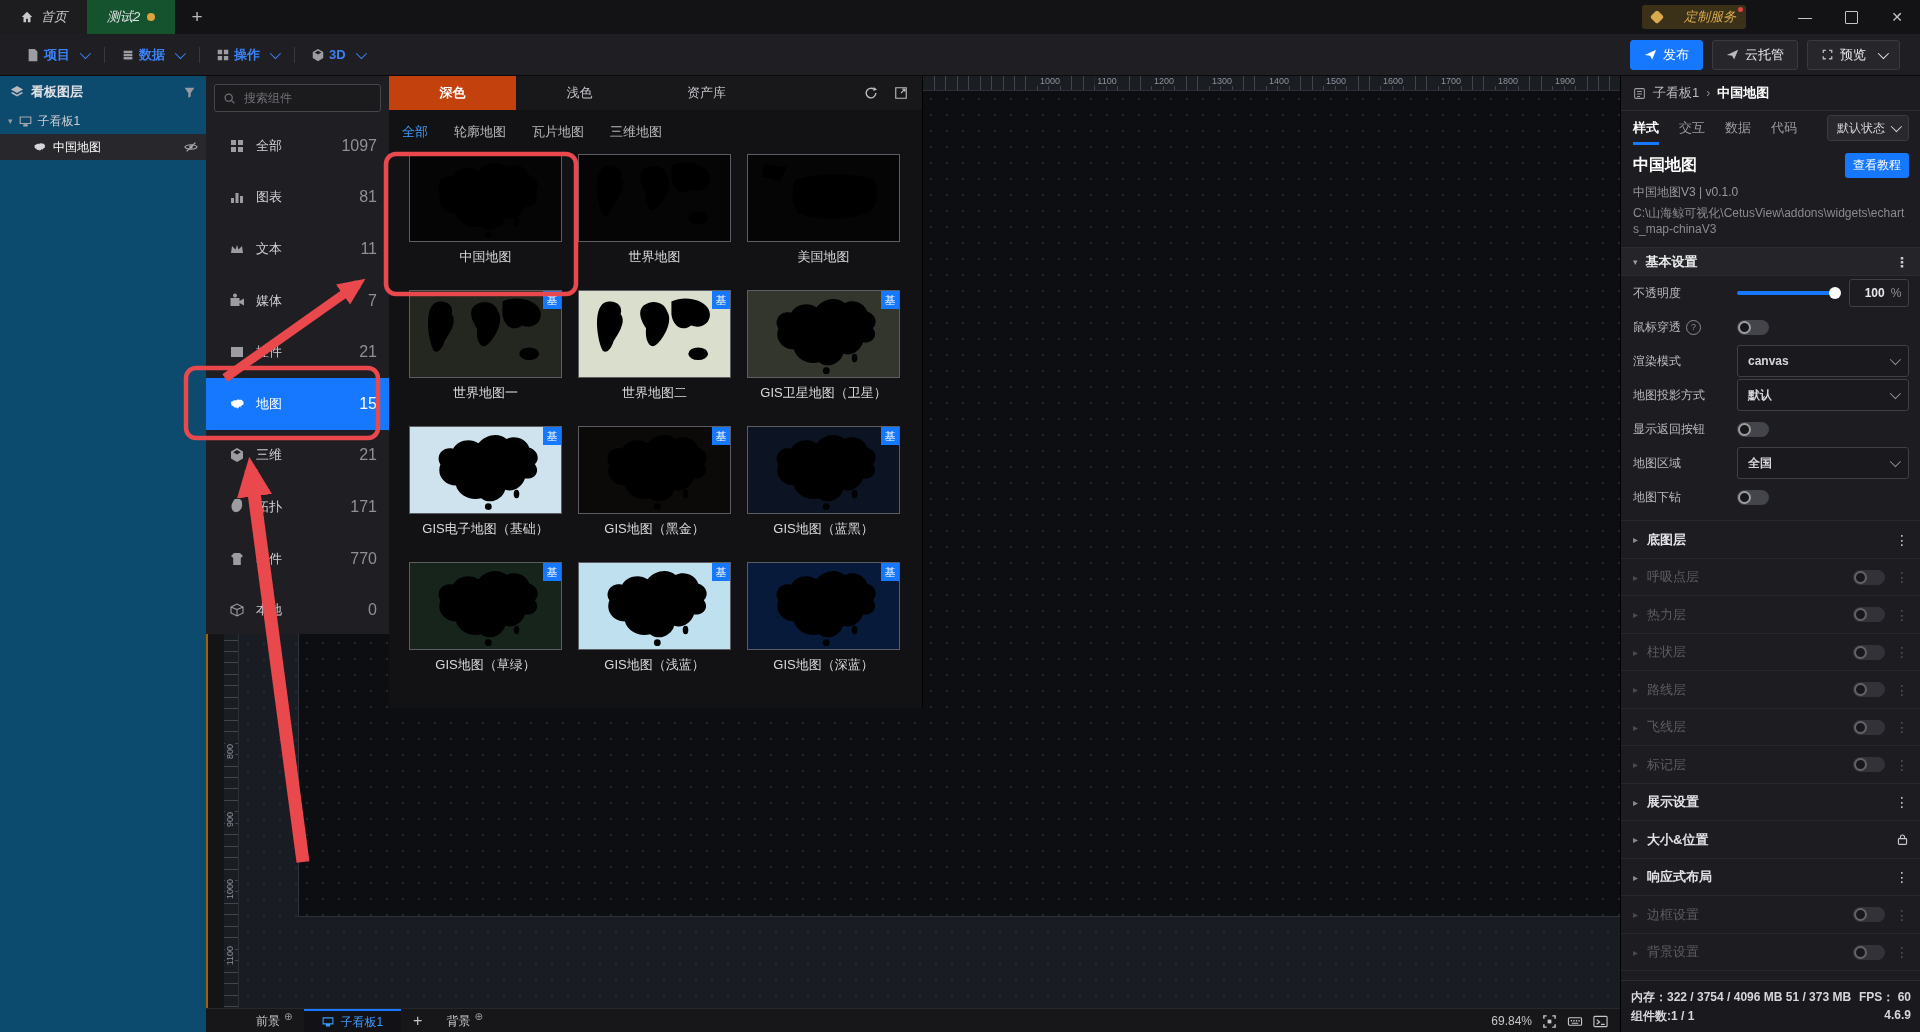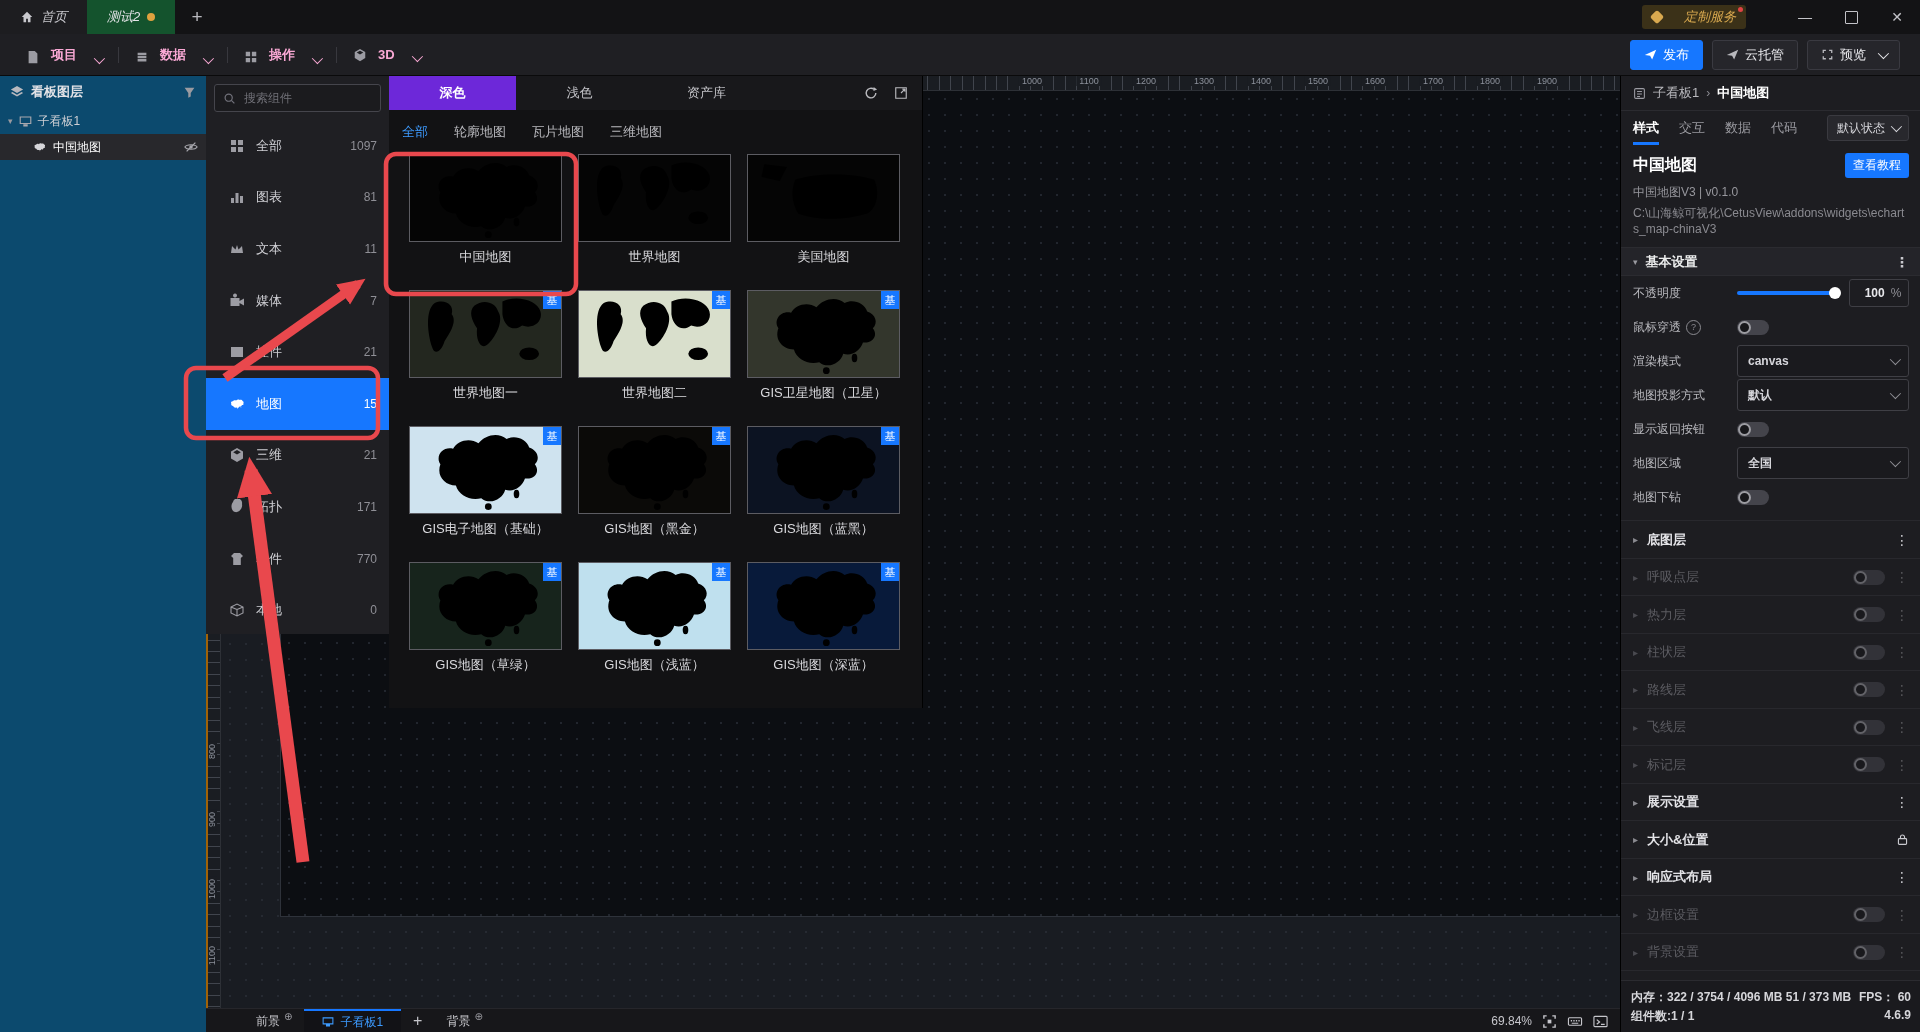--- a/index.html
+++ b/index.html
@@ -20,28 +20,28 @@
   .winright{margin-left:auto;display:flex;align-items:center;}
   .service{display:flex;align-items:center;gap:22px;background:#3b3118;border-radius:3px;
            height:24px;padding:0 10px;color:#d9a94f;font-size:13px;position:relative;margin-right:36px;}
   .service .reddot{position:absolute;top:2px;right:3px;width:5px;height:5px;border-radius:50%;background:#e04444;}
   .diamond{width:10px;height:10px;background:#d9a94f;transform:rotate(45deg);border-radius:2px;}
   .wbtn{width:46px;height:34px;display:flex;align-items:center;justify-content:center;color:#c3c3c8;font-size:14px;}
   .maxbox{width:11px;height:11px;border:1.4px solid #c3c3c8;border-radius:1px;}
   
   .menubar{left:0;top:34px;width:1920px;height:42px;background:#1f1f23;border-bottom:1px solid #0a0a0b;
            display:flex;align-items:center;padding:0 10px;box-sizing:border-box;}
-  .mitem{display:flex;align-items:flex-end;gap:11px;font-size:13px;font-weight:700;color:#f9a8d4;padding:0 16px;}
+  .mitem{display:flex;align-items:center;gap:4px;font-size:13px;font-weight:700;color:#3b82f6;padding:0 16px;}
   .msep{width:1px;height:16px;background:#38383e;}
   .mright{margin-left:auto;display:flex;align-items:center;gap:9px;padding-right:10px;}
   .btn{display:flex;align-items:center;gap:6px;height:28px;padding:0 13px;border-radius:3px;
        font-size:13px;color:#e8e8ec;background:#26262b;border:1px solid #3a3a41;}
   .btn.primary{background:#1677ff;border-color:#1677ff;color:#fff;}
   
-  .canvas{left:206px;top:76px;width:1414px;height:932px;background:#191c22;z-index:1;
+  .canvas{left:224px;top:76px;width:1414px;height:932px;background:#191c22;z-index:1;
           background-image:radial-gradient(#262a32 1px,transparent 1.3px);background-size:16px 16px;}
   .artboard{position:absolute;left:74px;top:14px;width:1340px;height:825px;background:#0c0e12;
             border:1px solid #2e323a;background-image:radial-gradient(#22262e 1px,transparent 1.3px);background-size:16px 16px;}
   .hruler{position:absolute;left:0;top:0;width:1414px;height:14px;background:#1a1d22;border-bottom:1px solid #2d3036;
           background-image:repeating-linear-gradient(to right,#41454d 0 1px,transparent 1px 11.45px);}
   .hruler span{position:absolute;top:0;font-size:9px;color:#8d929c;transform:translateX(-50%);background:#1a1d22;padding:0 3px;}
   .vruler{position:absolute;left:0;top:14px;width:14px;height:918px;background:#1a1d22;border-right:1px solid #2d3036;
           background-image:repeating-linear-gradient(to bottom,#41454d 0 1px,transparent 1px 11.45px);}
   .vruler span{position:absolute;left:1px;font-size:9px;color:#8d929c;writing-mode:vertical-rl;
                transform:rotate(180deg);background:#1a1d22;padding:3px 0;}
@@ -63,28 +63,28 @@
   .caret{font-size:9px;color:#9a9aa0;}
   
   .comp{left:206px;top:76px;width:183px;height:558px;background:#1f1f23;border-right:1px solid #0c0c0e;z-index:7;}
   .searchwrap{display:flex;align-items:center;gap:6px;margin:8px;height:28px;border:1px solid #45454c;
               border-radius:3px;background:#1b1b1e;padding:0 8px;box-sizing:border-box;color:#71717a;}
   .searchwrap input{flex:1;min-width:0;background:transparent;border:0;outline:0;color:#c9c9ce;font-size:12px;
               font-family:inherit;}
   .searchwrap input::placeholder{color:#6f6f76;}
   .cat{display:flex;align-items:center;gap:10px;height:51.6px;padding:0 12px 0 22px;font-size:13px;color:#cfcfd4;}
   .cat .cic{color:#9c9ca3;width:18px;text-align:center;}
-  .cat .cnt{margin-left:auto;font-size:12px;color:#8f8f96;}
+  .cat .cnt{margin-left:auto;font-size:16px;color:#8f8f96;}
   .cat.active{background:#1677ff;color:#fff;}
   .cat.active .cic,.cat.active .cnt{color:#fff;}
   
   .gallery{left:389px;top:76px;width:533px;height:632px;background:#121214;z-index:7;border-right:1px solid #000;}
   .gtabs{display:flex;height:34px;background:#18181b;}
   .gtab{width:127px;display:flex;align-items:center;justify-content:center;font-size:13px;color:#c3c3c8;}
-  .gtab.active{background:#6d28d9;color:#fff;font-weight:700;}
+  .gtab.active{background:#c2410c;color:#fff;font-weight:700;}
   .gticons{margin-left:auto;display:flex;align-items:center;gap:16px;padding-right:14px;color:#b9b9be;}
   .subtabs{display:flex;gap:26px;align-items:center;height:44px;padding:0 13px;font-size:13px;color:#b9b9be;}
   .subtabs .on{color:#3d9bff;}
   .grid{position:absolute;left:12px;top:78px;display:grid;grid-template-columns:repeat(3,169px);}
   .cell{height:136px;display:flex;flex-direction:column;align-items:center;}
   .thumb{position:relative;width:153px;height:88px;border:1px solid #5c5c62;box-sizing:border-box;overflow:hidden;}
   .thumb svg{width:100%;height:100%;display:block;}
   .cell .lab{margin-top:6px;font-size:13px;color:#dadade;}
   .badge{position:absolute;top:0;right:0;width:18px;height:18px;background:#1677ff;color:#fff;
          font-size:11px;display:flex;align-items:center;justify-content:center;}

